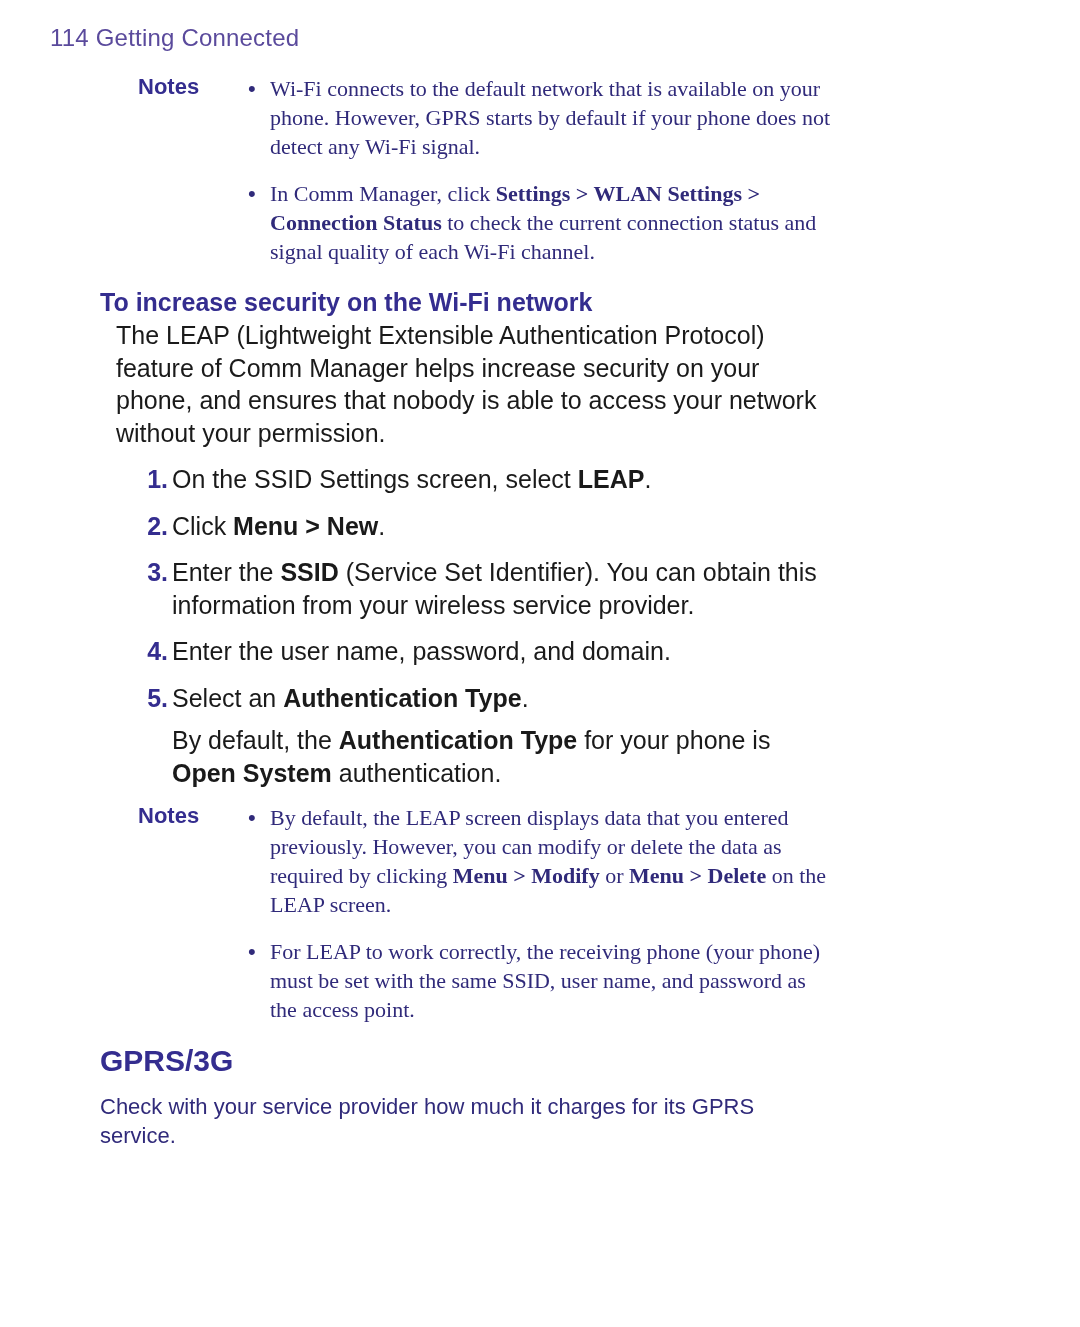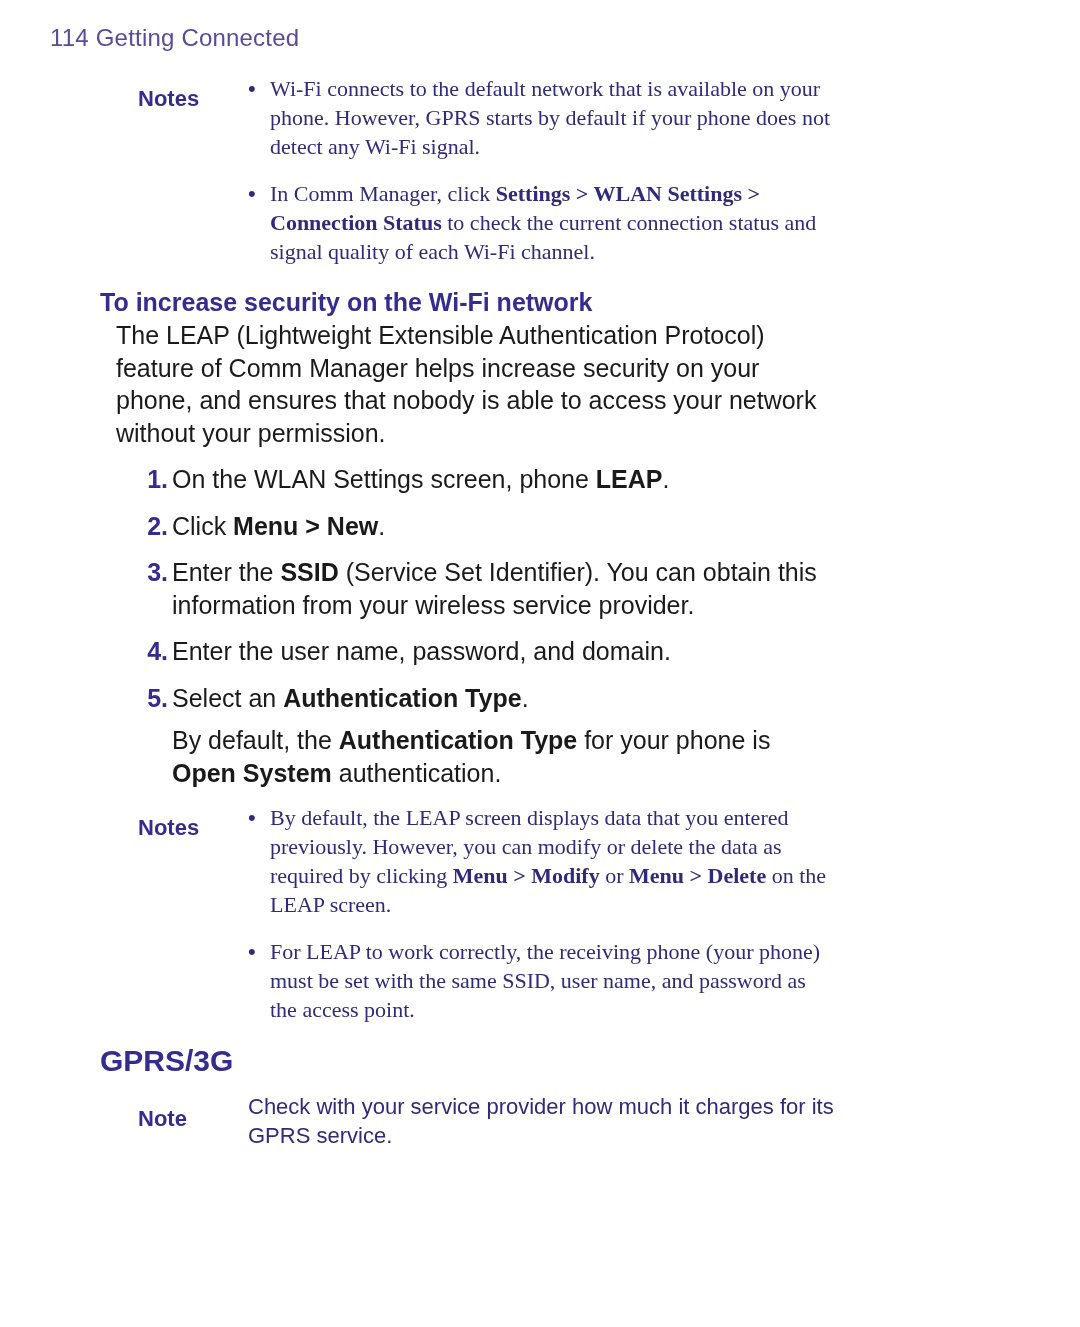--- a/index.html
+++ b/index.html
@@ -49,21 +49,21 @@
     margin-bottom: 18px;
   }
   .notes-items .note-item:last-child { margin-bottom: 0; }
   .notes-items .bullet {
     flex: 0 0 22px;
     text-align: left;
     font-size: 22px;
     line-height: 1.32;
   }
   .notes-items .note-text { flex: 1; font-family: Liberation Serif, serif; }
-  .notes-items b, .notes-label { font-weight: 700; margin-top: 12px; }
+  .notes-items b, .notes-label { font-weight: 700; }
 
   .subhead {
     color: #342d8f;
     font-weight: 700;
     font-size: 25px;
     margin: 22px 0 2px 0;
   }
   .body-p {
     font-size: 25px;
     line-height: 1.3;
@@ -144,21 +144,21 @@
         </div>
       </div>
     </div>
   </div>
 
   <div class="subhead">To increase security on the Wi-Fi network</div>
   <p class="body-p">The LEAP (Lightweight Extensible Authentication Protocol) feature of Comm Manager helps increase security on your phone, and ensures that nobody is able to access your network without your permission.</p>
 
   <ol class="steps">
     <li>
-      <span>On the WLAN Settings screen, phone </span><b>LEAP</b><span>.</span>
+      <span>On the SSID Settings screen, select </span><b>LEAP</b><span>.</span>
     </li>
     <li>
       <span>Click </span><b>Menu &gt; New</b><span>.</span>
     </li>
     <li>
       <span>Enter the </span><b>SSID</b><span> (Service Set Identifier). You can obtain this information from your wireless service provider.</span>
     </li>
     <li>
       <span>Enter the user name, password, and domain.</span>
     </li>
@@ -184,17 +184,16 @@
         <div class="note-text">
           <span>For LEAP to work correctly, the receiving phone (your phone) must be set with the same SSID, user name, and password as the access point.</span>
         </div>
       </div>
     </div>
   </div>
 
   <div class="section-head">GPRS/3G</div>
 
   <div class="single-note">
-    <div class="notes-label">Note</div>
     <div class="note-text">Check with your service provider how much it charges for its GPRS service.</div>
   </div>
 
 </div>
 
 </body></html>

